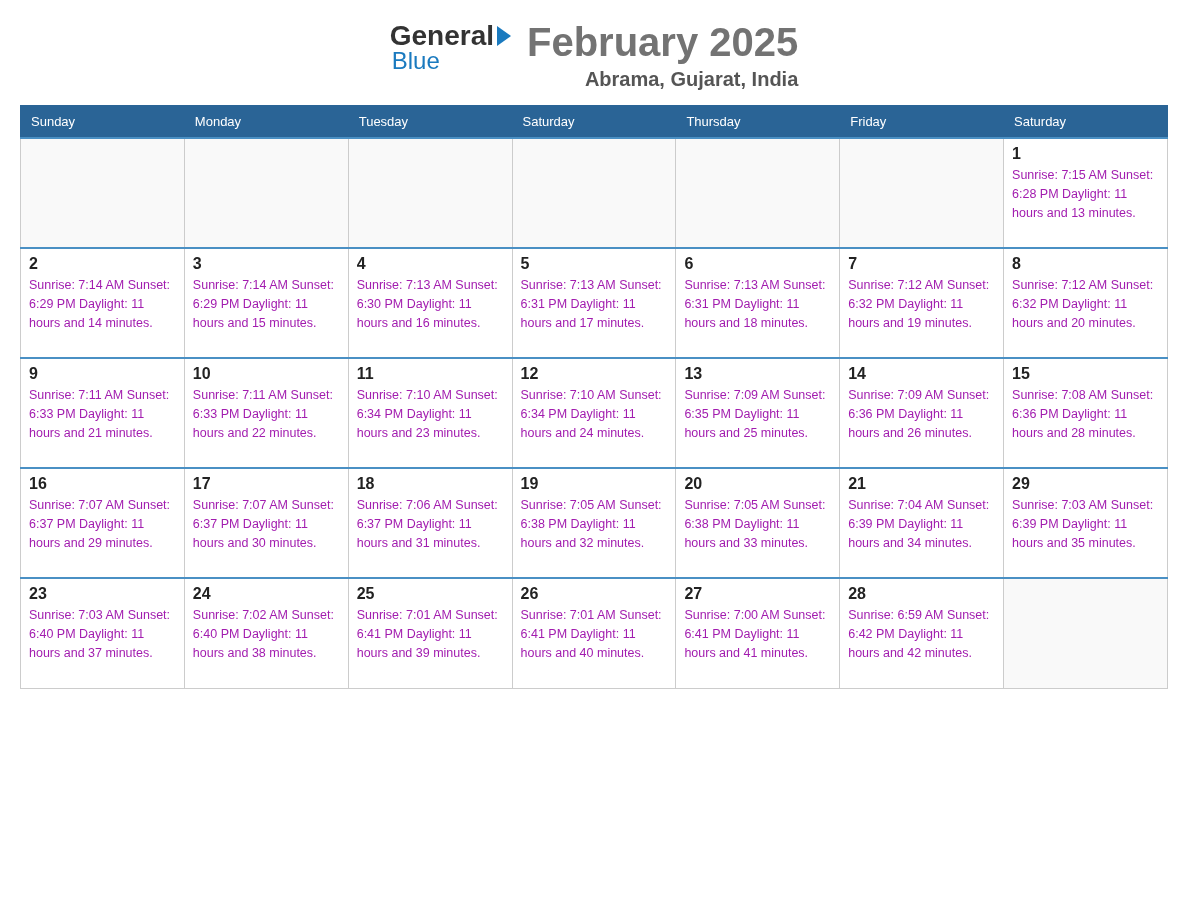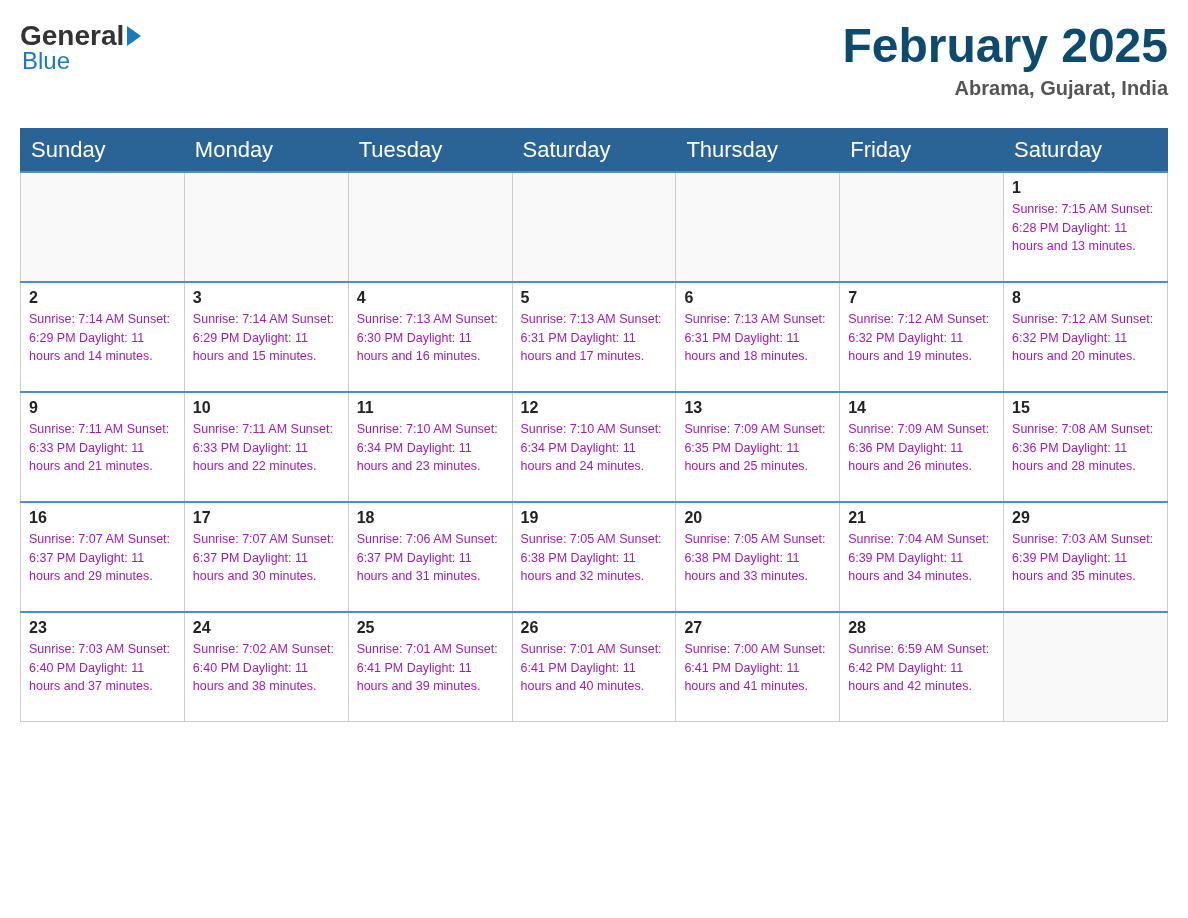--- a/index.html
+++ b/index.html
@@ -5,23 +5,23 @@
     * { box-sizing: border-box; margin: 0; padding: 0; }
     body {
       font-family: Arial, sans-serif;
       background: #fff;
       padding: 20px;
       width: 1188px;
       min-height: 918px;
     }
     .header {
       display: flex;
-      justify-content: space-between;
+      justify-content: center;
       align-items: flex-start;
-      margin-bottom: 28px;
+      margin-bottom: 14px;
       gap: 16px;
     }
     .logo {
       display: flex;
       flex-direction: column;
       align-items: flex-start;
     }
     .logo-general {
       font-size: 28px;
       font-weight: bold;
@@ -41,40 +41,40 @@
       font-size: 24px;
       font-weight: normal;
       color: #1a7abf;
       margin-top: -5px;
       margin-left: 2px;
     }
     .title-section {
       text-align: right;
     }
     .month-title {
-      font-size: 48px;
+      font-size: 40px;
       font-weight: bold;
-      color: #0c4a6e;
+      color: #737373;
       line-height: 1.1;
     }
     .location {
       font-size: 20px;
       color: #555;
       margin-top: 4px;
       font-weight: bold;
     }
     .calendar {
       width: 100%;
       border-collapse: collapse;
       margin-top: 10px;
     }
     .calendar th {
       background-color: #2a6496;
       color: #fff;
-      font-size: 22px;
+      font-size: 13px;
       font-weight: normal;
       padding: 8px 10px;
       text-align: left;
       border: 1px solid #2a6496;
     }
     .calendar td {
       border: 1px solid #ccc;
       vertical-align: top;
       padding: 6px 8px;
       width: 14.28%;

